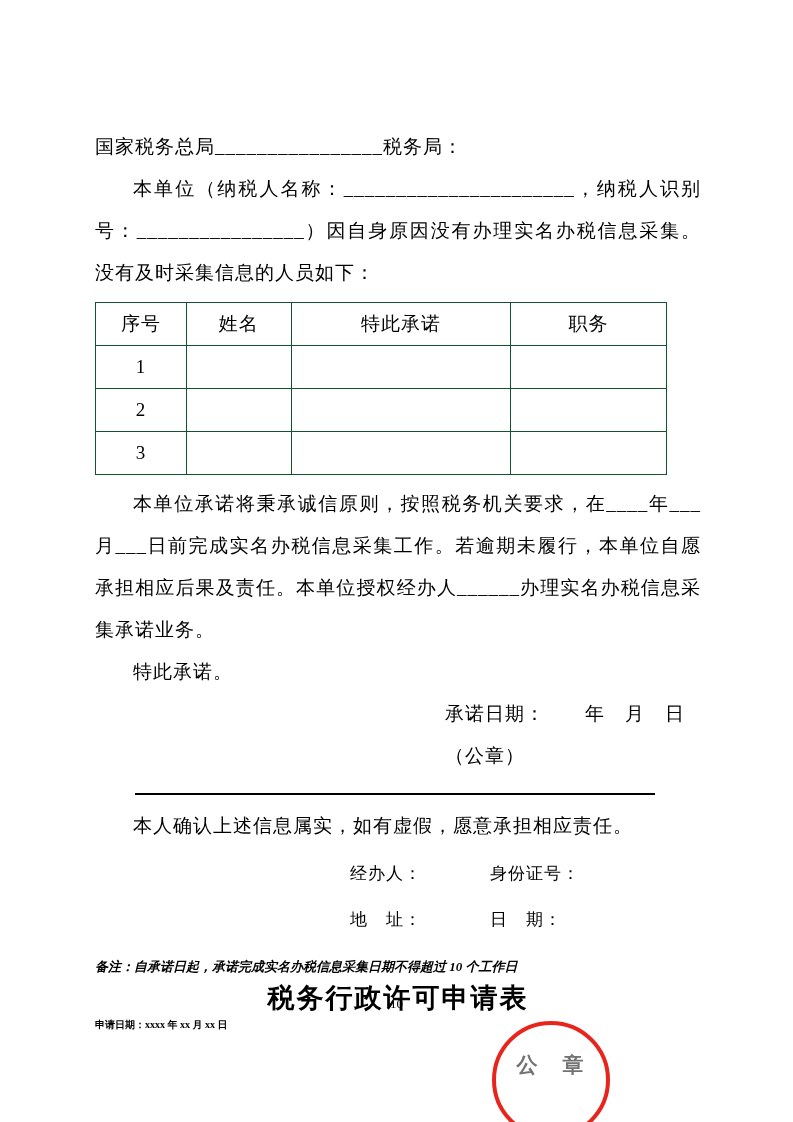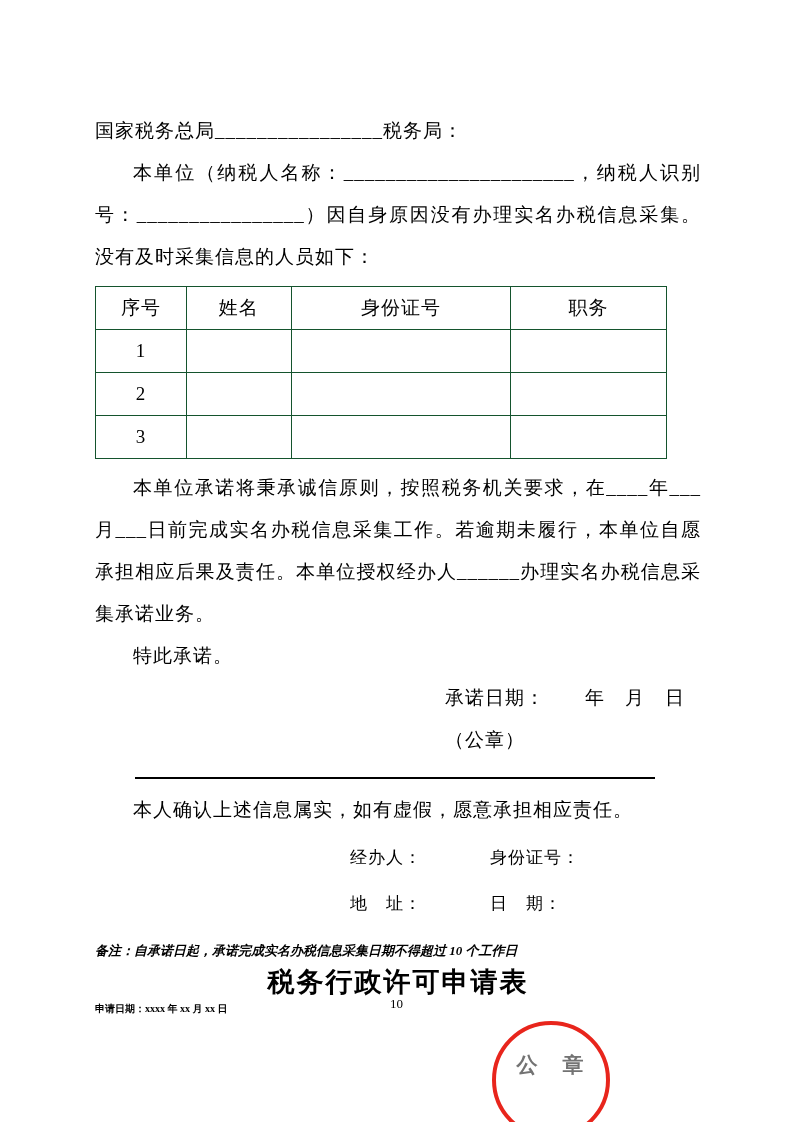--- a/index.html
+++ b/index.html
@@ -7,21 +7,21 @@
   .page {
     position:relative;
     width:793px; height:1122px;
     margin:0 auto;
     background:#ffffff;
     overflow:hidden;
     color:#000;
     font-family:"Liberation Serif","DejaVu Serif",serif;
   }
   .content {
-    position:absolute; left:95px; top:110px; width:606px;
+    position:absolute; left:95px; top:126px; width:606px;
     font-size:19px; line-height:42px; letter-spacing:1px;
   }
   p.salutation { margin:0; }
   p.intro, p.commitment { margin:0; text-align:justify; text-indent:2em; }
   p.commitment { margin-top:6px; }
   p.hereby { margin:0; text-indent:2em; }
 
   table.personnel {
     width:572px; border-collapse:collapse; margin:8px 0 8px 0;
   }
@@ -80,21 +80,21 @@
 
     <p class="salutation">国家税务总局________________税务局：</p>
 
     <p class="intro">本单位（纳税人名称：______________________，纳税人识别号：________________）因自身原因没有办理实名办税信息采集。没有及时采集信息的人员如下：</p>
 
     <table class="personnel">
       <thead>
         <tr>
           <th class="c1">序号</th>
           <th class="c2">姓名</th>
-          <th class="c3">身份证号</th>
+          <th class="c3">特此承诺</th>
           <th class="c4">职务</th>
         </tr>
       </thead>
       <tbody>
         <tr>
           <td class="c1">1</td>
           <td class="c2"></td>
           <td class="c3"></td>
           <td class="c4"></td>
         </tr>

